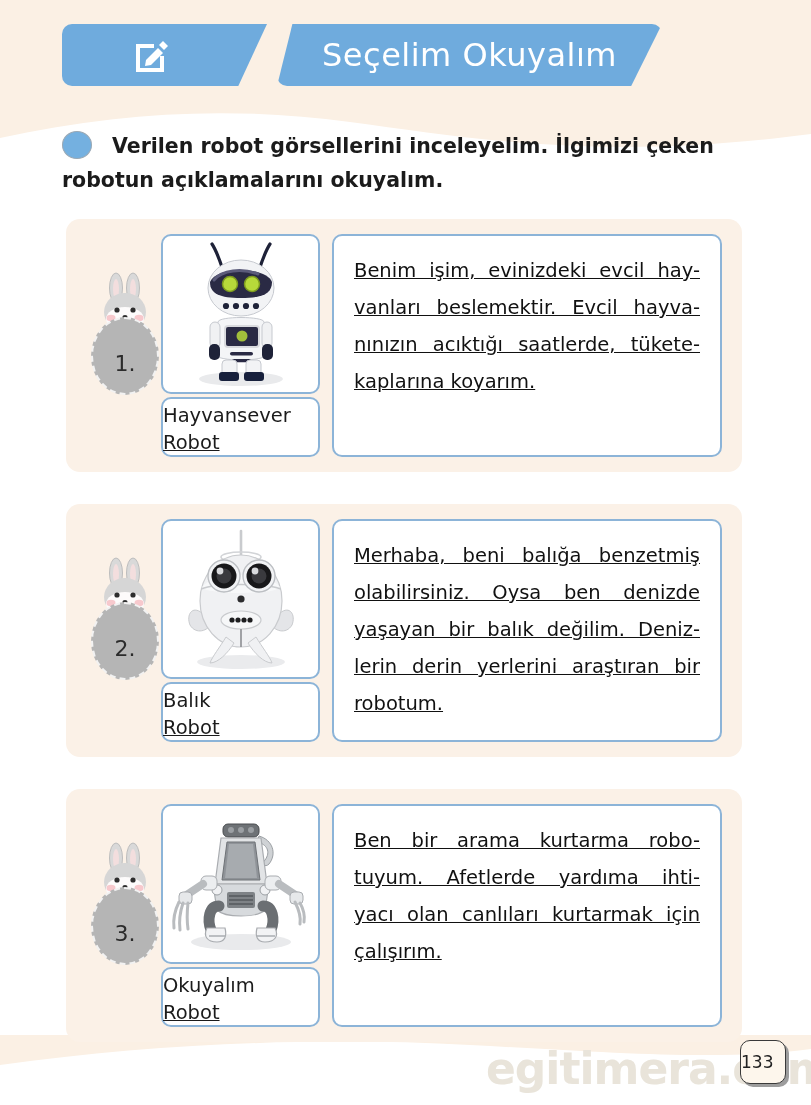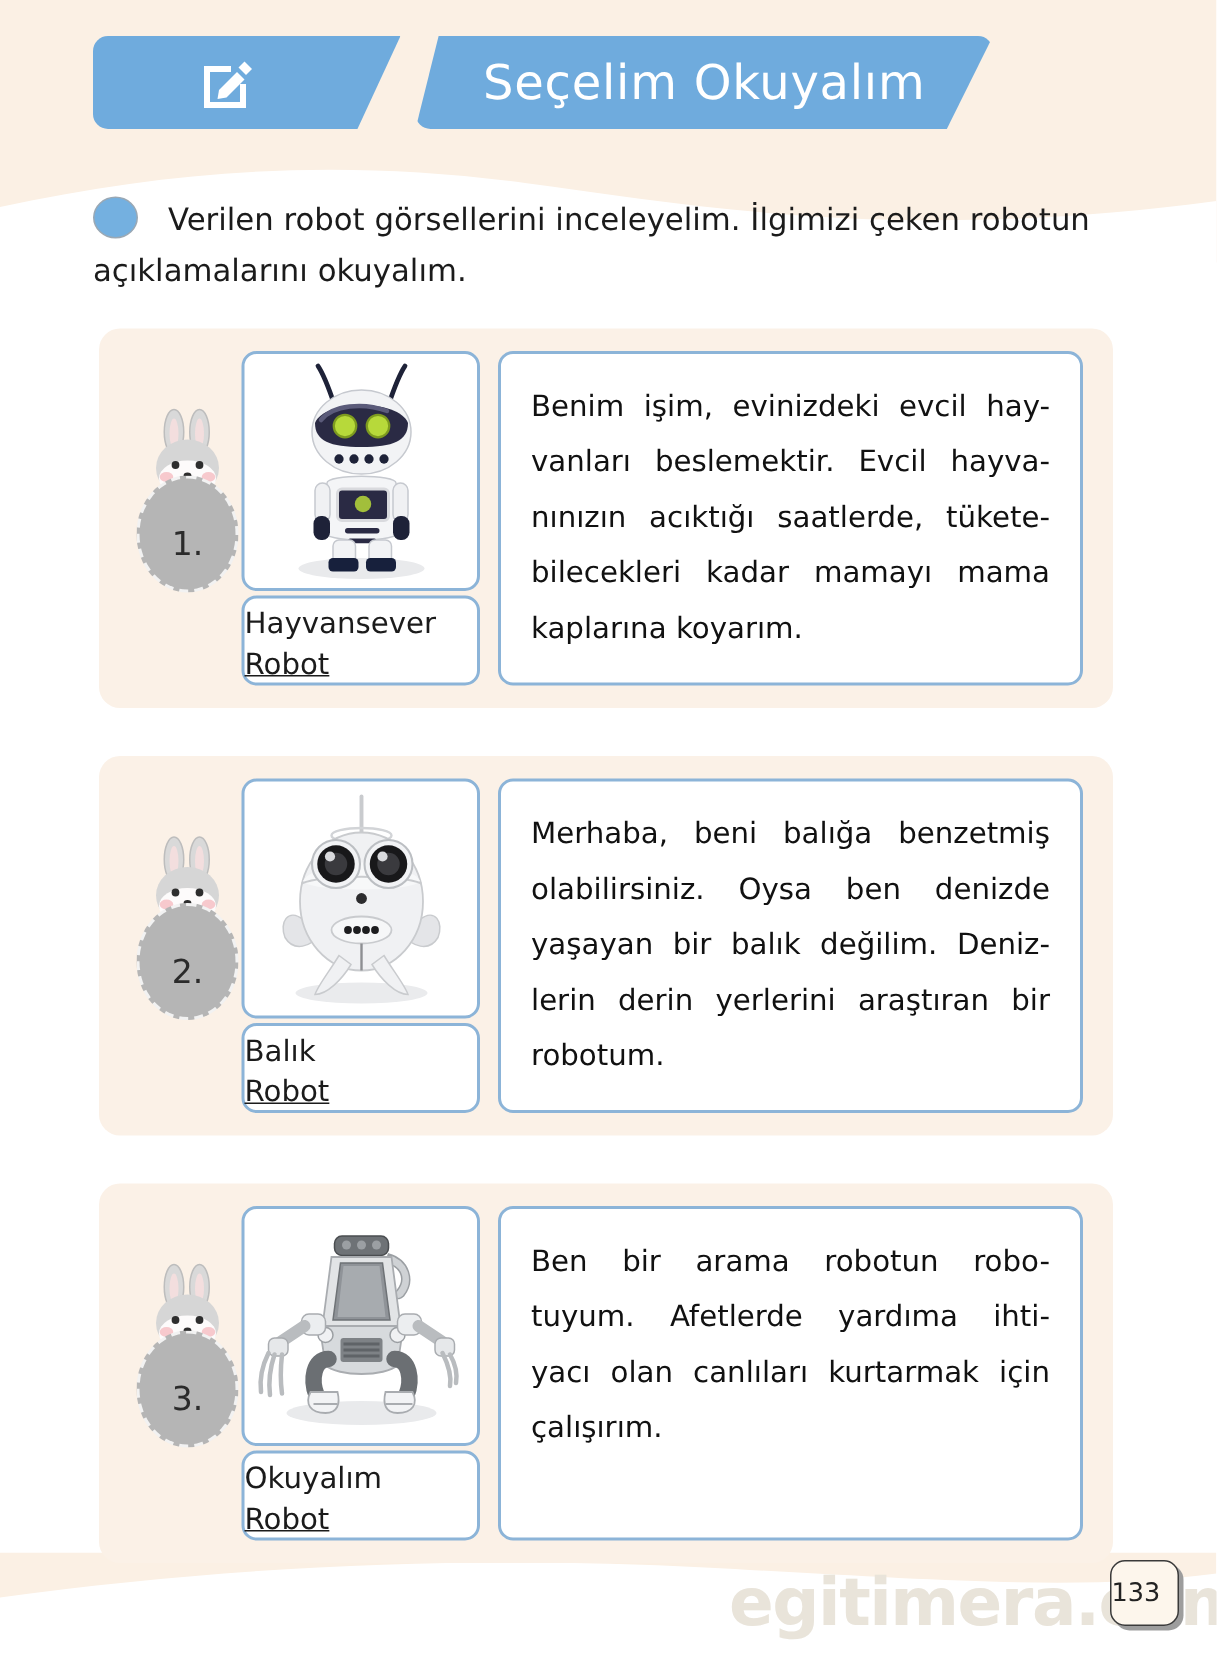--- a/index.html
+++ b/index.html
@@ -82,20 +82,21 @@
 
   
   .instruction {
     position: absolute;
     left: 62px; top: 129px;
     width: 700px;
     z-index: 6;
     font-size: 20.5px;
     line-height: 34px;
     color: #1b1b1b;
+    font-weight: bold;
   }
   .instruction-bullet {
     display: inline-block;
     width: 28px; height: 26px;
     border-radius: 50%;
     background: #74b0e0;
     border: 1.5px solid #9aa8b4;
     vertical-align: -6px;
     margin-right: 20px;
   }
@@ -178,20 +179,21 @@
     font-size: 19.5px;
     line-height: 37px;
     color: #111111;
     text-align: justify;
   }
   .text-box .tline {
     display: block;
     text-align: justify;
     text-align-last: justify;
     white-space: nowrap;
+    text-decoration: underline;
   }
   .text-box .tline.last {
     text-align-last: left;
   }
 
   
   .watermark {
     position: absolute;
     left: 486px; top: 1043px;
     font-size: 44px;
@@ -294,21 +296,20 @@
 
   <div class="label-box">
     <span class="l1">Hayvansever</span>
     <span class="l2">Robot</span>
   </div>
 
   <div class="text-box">
     <span class="tline">Benim işim, evinizdeki evcil hay-</span>
     <span class="tline">vanları beslemektir. Evcil hayva-</span>
     <span class="tline">nınızın acıktığı saatlerde, tükete-</span>
-    <span class="tline">bilecekleri kadar mamayı mama</span>
     <span class="tline last">kaplarına koyarım.</span>
   </div>
 </div>
 
 <div class="card" id="card-2">
   <div class="badge">
     <svg class="bunny" viewBox="0 0 58 62">
       <ellipse cx="20" cy="16" rx="6.5" ry="15" fill="#d9d9d9" stroke="#bdbdbd" stroke-width="1"></ellipse>
       <ellipse cx="20" cy="17" rx="3" ry="10" fill="#f3dede"></ellipse>
       <ellipse cx="37" cy="16" rx="6.5" ry="15" fill="#d9d9d9" stroke="#bdbdbd" stroke-width="1"></ellipse>
@@ -423,21 +424,21 @@
       <path d="M92 130 L110 130" stroke="#a9acb0" stroke-width="1.4"></path>
     </svg>
   </div>
 
   <div class="label-box">
     <span class="l1">Okuyalım</span>
     <span class="l2">Robot</span>
   </div>
 
   <div class="text-box">
-    <span class="tline">Ben bir arama robotun robo-</span>
+    <span class="tline">Ben bir arama kurtarma robo-</span>
     <span class="tline">tuyum. Afetlerde yardıma ihti-</span>
     <span class="tline">yacı olan canlıları kurtarmak için</span>
     <span class="tline last">çalışırım.</span>
   </div>
 </div>
 
 <div class="watermark">egitimera.com</div>
 <div class="page-badge">133</div>
 
 </body></html>

